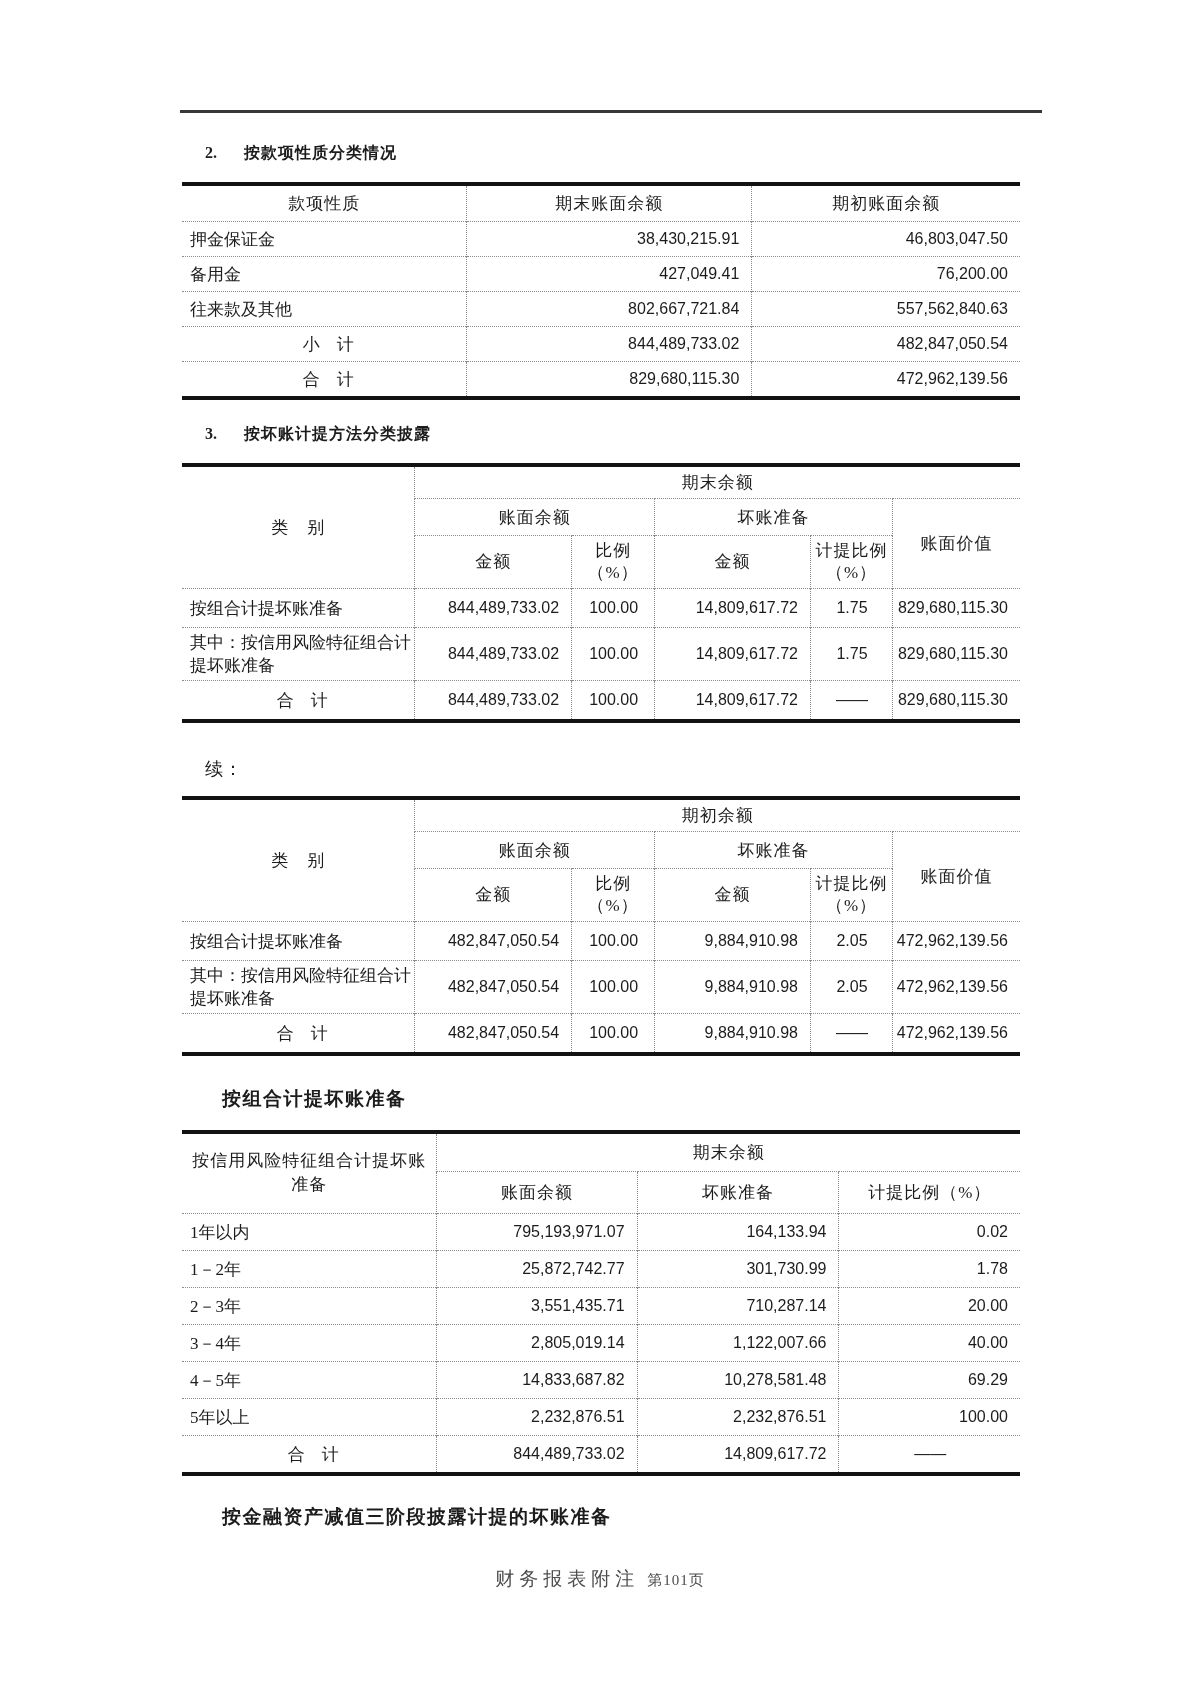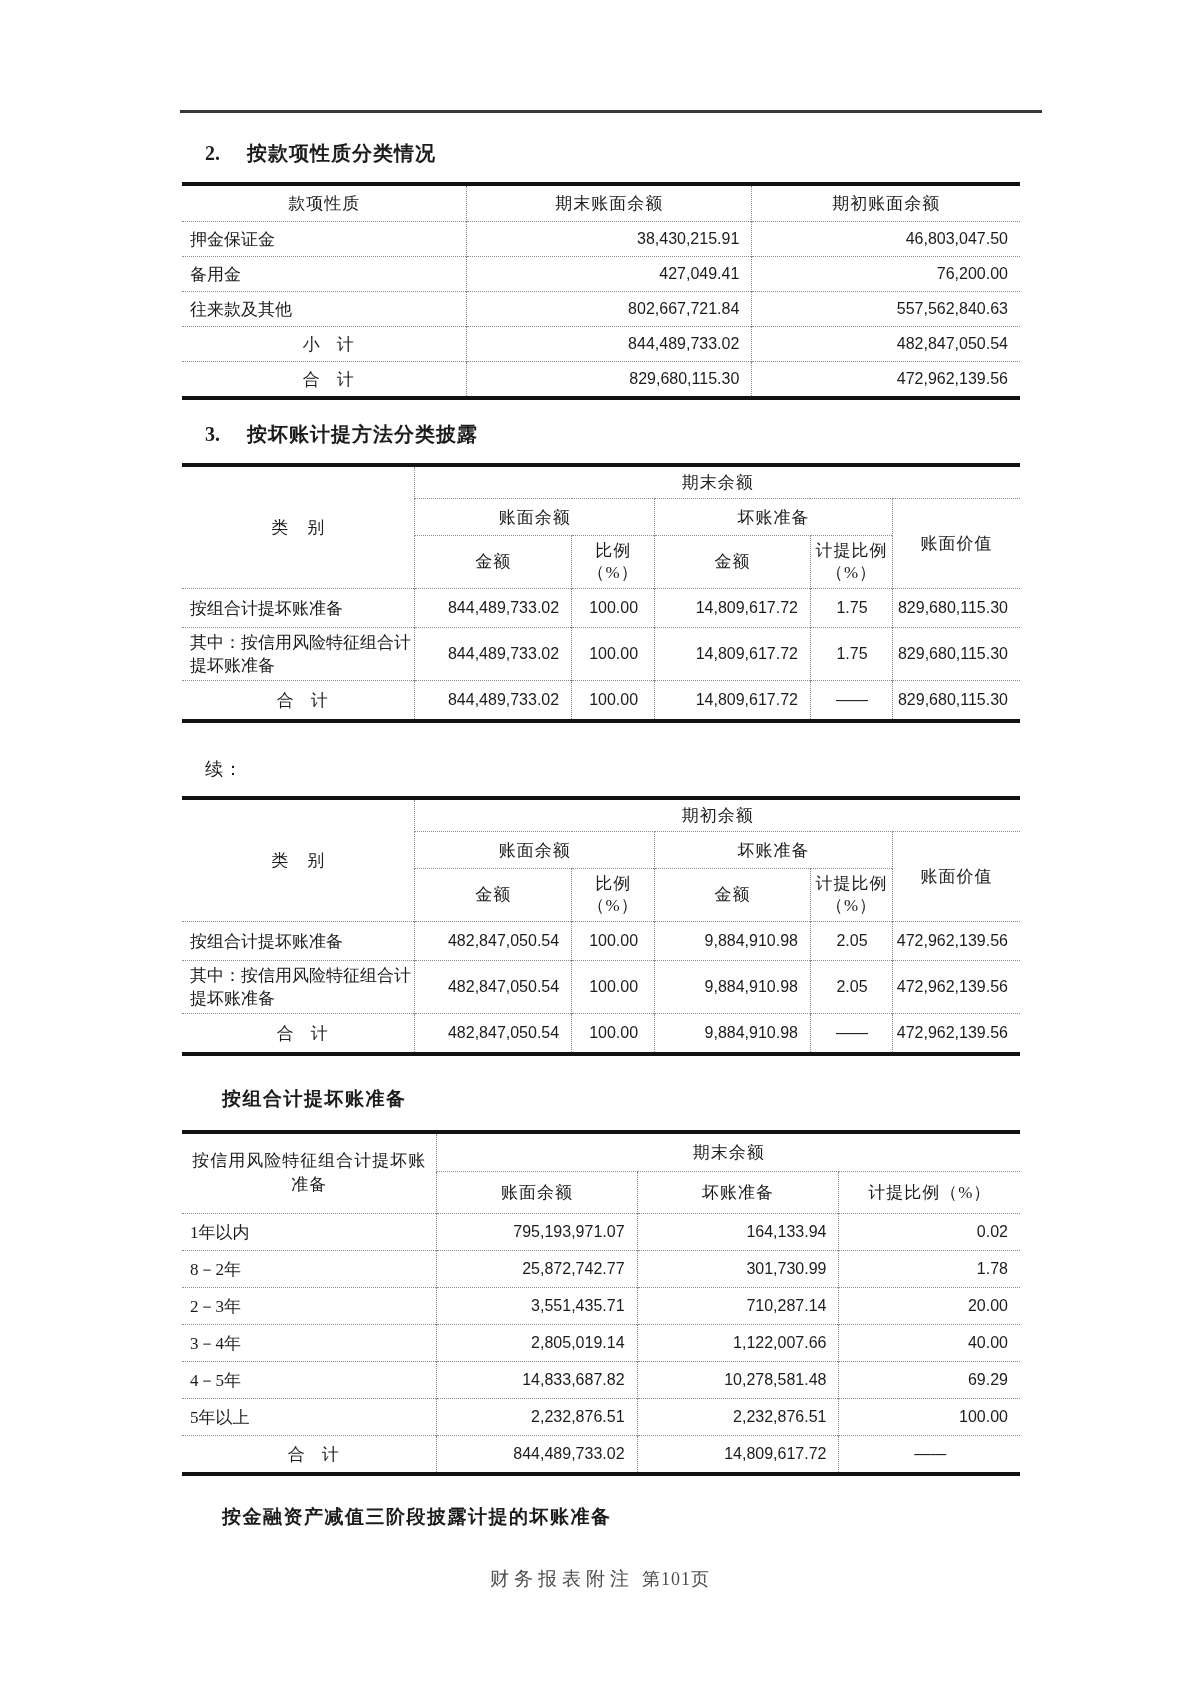--- a/index.html
+++ b/index.html
@@ -11,21 +11,21 @@
     font-family:"Liberation Serif","DejaVu Serif",serif;
     overflow:hidden;
   }
   .top-rule{
     margin:110px 0 0 180px;
     width:862px;height:3px;
     background:#383838;
   }
   .sec-title{
     margin:26px 0 15px 205px;
-    font-size:20px;font-weight:bold;
+    font-size:16px;font-weight:bold;
     letter-spacing:1px;
     line-height:28px;
   }
   .sec-title .sec-num{display:inline-block;margin-right:27px;letter-spacing:0;}
   .plain-label{
     margin:34px 0 15px 205px;
     font-size:18px;line-height:24px;letter-spacing:1px;
   }
   .sub-label{
     margin:30px 0 18px 222px;
@@ -67,21 +67,21 @@
   
   .t4 .h1 th{height:35px;}
   .t4 .h2 th{height:39px;}
   .t4 thead .rowhead{line-height:24px;padding:0 8px;font-family:Liberation Mono, monospace;}
   .t4 tbody td{height:34px;}
   .footer{
     position:absolute;left:0;top:1566px;width:100%;
     text-align:center;color:#4d4d4d;
   }
   .footer .doc-title{font-size:19px;letter-spacing:5px;}
-  .footer .page-num{font-size:18px;margin-left:8px;letter-spacing:1px;}
+  .footer .page-num{font-size:15px;margin-left:8px;letter-spacing:1px;}
 </style>
 </head>
 <body>
 
 <div class="page">
 
   <div class="top-rule"></div>
 
   <div class="sec-title">
     <span class="sec-num">2.</span><span>按款项性质分类情况</span>
@@ -264,21 +264,21 @@
       </tr>
     </thead>
     <tbody>
       <tr>
         <td class="lab">1年以内</td>
         <td class="num">795,193,971.07</td>
         <td class="num">164,133.94</td>
         <td class="num">0.02</td>
       </tr>
       <tr>
-        <td class="lab">8－2年</td>
+        <td class="lab">1－2年</td>
         <td class="num">25,872,742.77</td>
         <td class="num">301,730.99</td>
         <td class="num">1.78</td>
       </tr>
       <tr>
         <td class="lab">2－3年</td>
         <td class="num">3,551,435.71</td>
         <td class="num">710,287.14</td>
         <td class="num">20.00</td>
       </tr>

